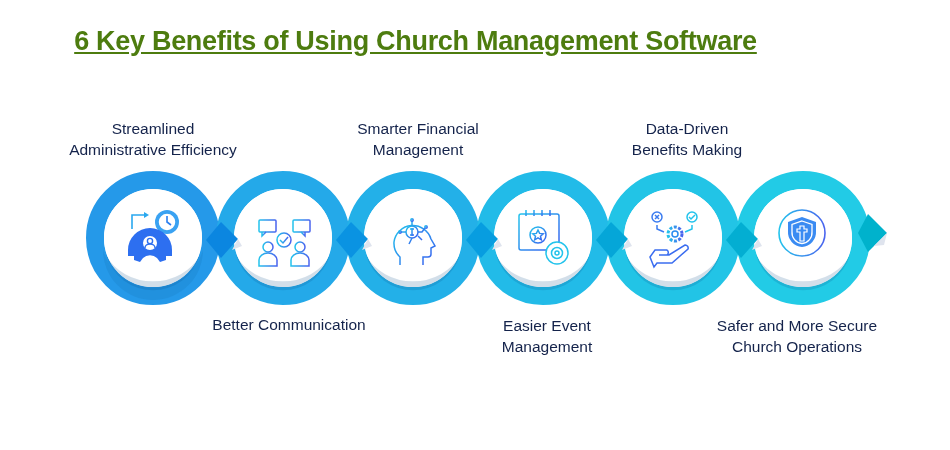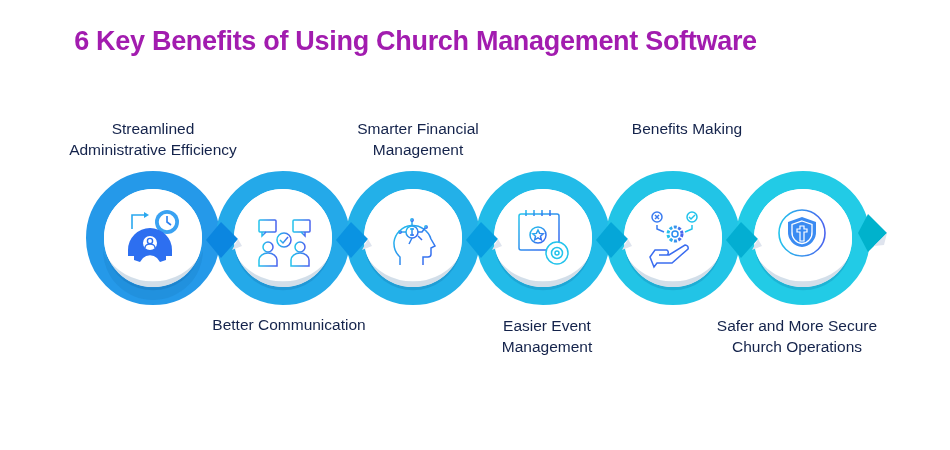--- a/index.html
+++ b/index.html
@@ -2,21 +2,21 @@
 <html><head>
 <meta charset="utf-8">
 <style>
   html, body { margin: 0; padding: 0; }
   body {
     width: 950px; height: 450px; background: #ffffff; position: relative; overflow: hidden;
     font-family: "Liberation Sans", "DejaVu Sans", sans-serif; color: #14234b;
   }
   .title {
     position: absolute; left: 0; top: 26px; width: 831px; text-align: center;
-    font-size: 27px; font-weight: bold; color: #a21caf; letter-spacing: -0.3px;
+    font-size: 27px; font-weight: bold; color: #4d7c0f; letter-spacing: -0.3px; text-decoration: underline;
   }
   .label {
     position: absolute; width: 240px; text-align: center;
     font-size: 15.5px; line-height: 21px; color: #14234b;
   }
   .label span { display: block; }
   svg.chain { position: absolute; left: 0; top: 0; }
 </style>
 </head>
 <body>
@@ -32,20 +32,21 @@
 </div>
 <div class="label" style="left:298px; top:118px;">
   <span>Smarter Financial</span>
   <span>Management</span>
 </div>
 <div class="label" style="left:427px; top:315px;">
   <span>Easier Event</span>
   <span>Management</span>
 </div>
 <div class="label" style="left:567px; top:118px;">
+  <span>Data-Driven</span>
   <span>Benefits Making</span>
 </div>
 <div class="label" style="left:677px; top:315px;">
   <span>Safer and More Secure</span>
   <span>Church Operations</span>
 </div>
 
 <svg class="chain" width="950" height="450" viewBox="0 0 950 450">
   <defs>
     <linearGradient id="gIcon" x1="0" y1="0" x2="1" y2="1">

